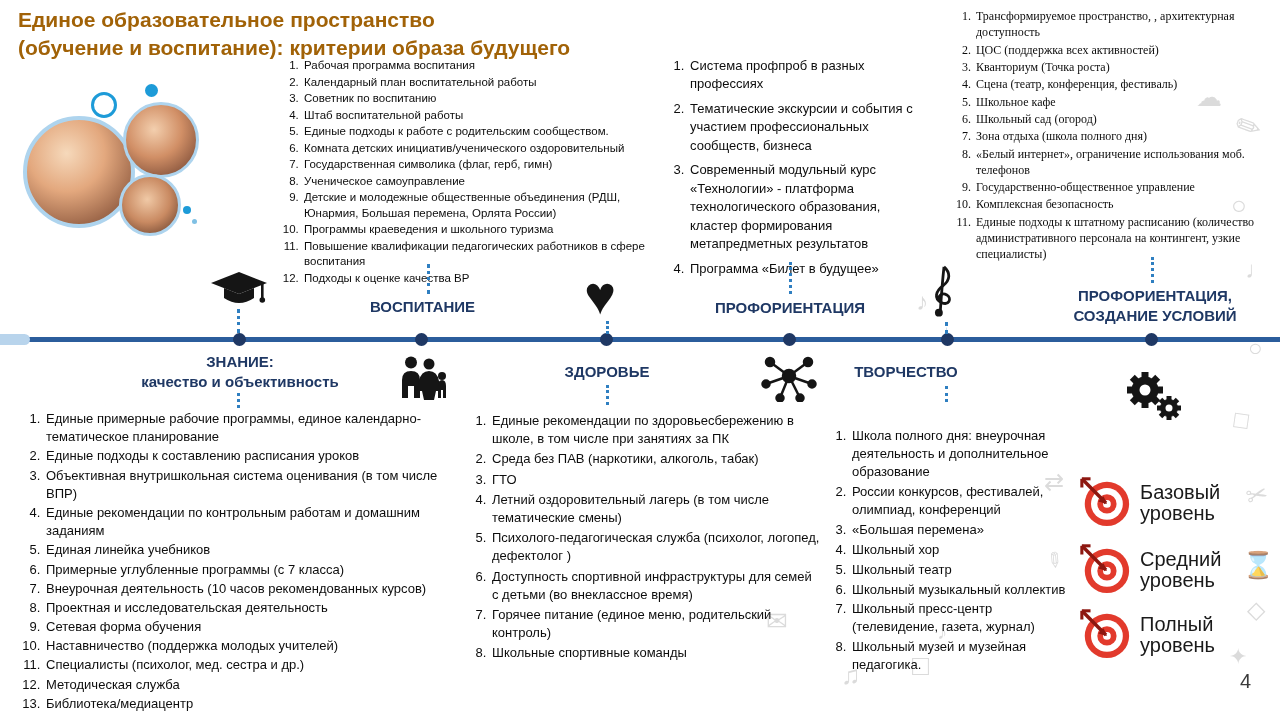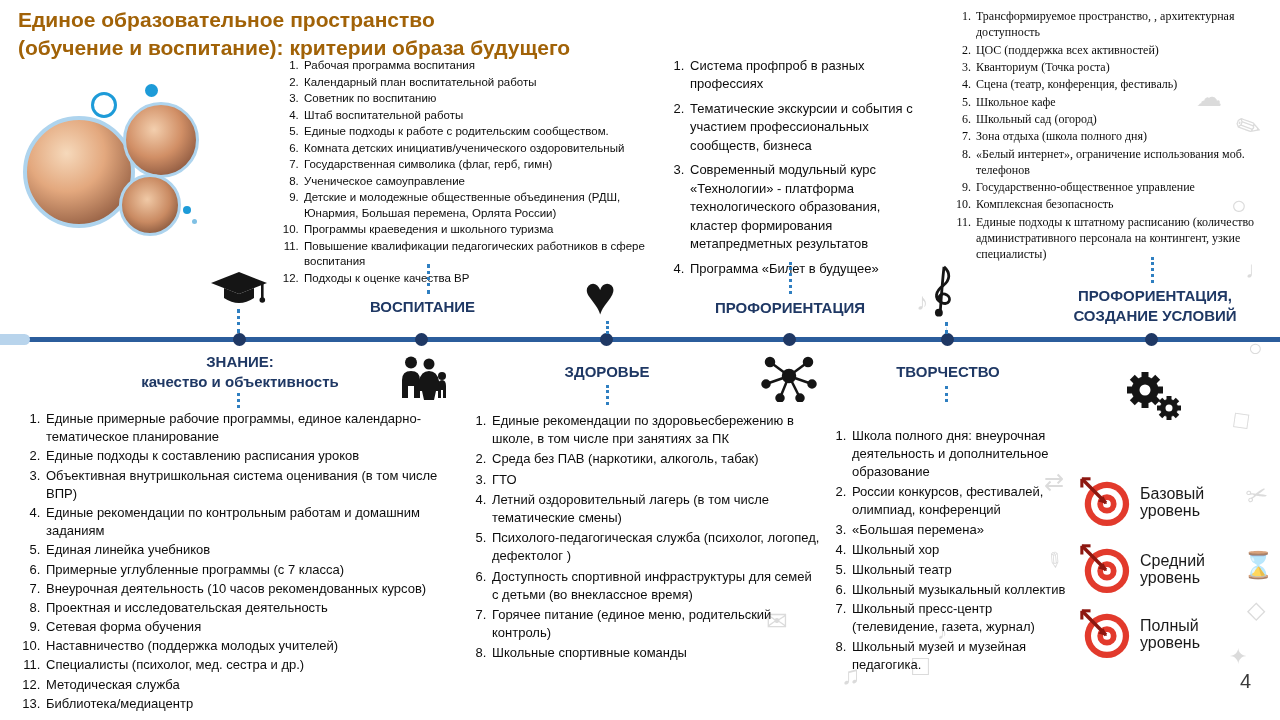--- a/index.html
+++ b/index.html
@@ -41,21 +41,21 @@
   .tl-cap{position:absolute;left:-6px;top:334px;width:36px;height:11px;border-radius:6px;background:#b8d4ec;}
   .node{position:absolute;top:333px;width:13px;height:13px;border-radius:50%;background:#1f3864;}
   .dotted{position:absolute;width:0;border-left:3px dotted #2f7fc1;}
 
   .node-label{position:absolute;font-weight:bold;color:#1f3864;text-align:center;font-size:15px;line-height:1.3;}
 
   .bigicon{position:absolute;color:#151515;line-height:1;}
 
   
   .level{position:absolute;display:flex;align-items:center;gap:8px;}
-  .level-text{font-size:16px;color:#1a1a1a;line-height:1.05;}
+  .level-text{font-size:20px;color:#1a1a1a;line-height:1.05;}
 
   .page-num{position:absolute;left:1240px;top:670px;font-size:20px;color:#3b3b3b;}
 </style>
 </head>
 <body>
 
 <div class="slide">
 
   <div>
     <span class="doodle" style="left:1236px;top:112px;font-size:30px;transform:rotate(-25deg);">✎</span>
@@ -155,21 +155,21 @@
   <div class="node-label" style="left:700px;top:298px;width:180px;">ПРОФОРИЕНТАЦИЯ</div>
   <div class="node-label" style="left:1035px;top:286px;width:240px;">
     <div>ПРОФОРИЕНТАЦИЯ,</div>
     <div>СОЗДАНИЕ УСЛОВИЙ</div>
   </div>
   <div class="node-label" style="left:115px;top:352px;width:250px;">
     <div>ЗНАНИЕ:</div>
     <div>качество и объективность</div>
   </div>
   <div class="node-label" style="left:537px;top:362px;width:140px;">ЗДОРОВЬЕ</div>
-  <div class="node-label" style="left:878px;top:362px;width:140px;">ТВОРЧЕСТВО</div>
+  <div class="node-label" style="left:836px;top:362px;width:140px;">ТВОРЧЕСТВО</div>
 
   <div class="bigicon" style="left:211px;top:272px;">
     <svg width="56" height="40" viewBox="0 0 56 40">
       <g fill="#151515">
         <polygon points="28,0 56,11 28,22 0,11"></polygon>
         <path d="M13 16 v10 q15 10 30 0 v-10 l-15 6 z"></path>
         <rect x="50" y="11" width="2.6" height="15"></rect>
         <circle cx="51.3" cy="28" r="2.8"></circle>
       </g>
     </svg>

